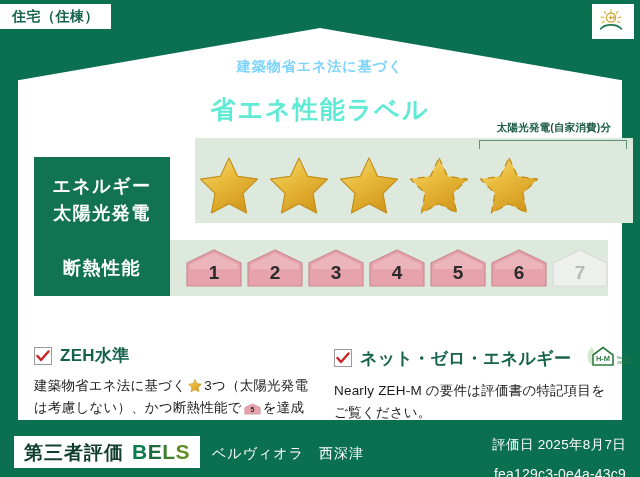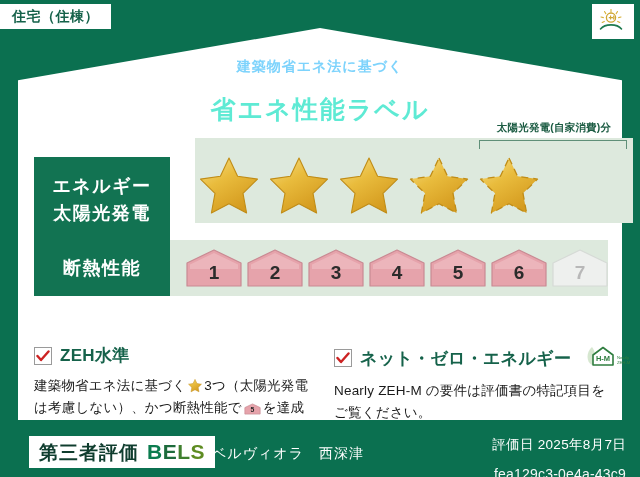--- a/index.html
+++ b/index.html
@@ -93,21 +93,21 @@
   .col-body{
     margin-top:8px;color:#1a1a1a;font-size:13.5px;line-height:1.65;letter-spacing:.2px;
   }
   .inline-star{vertical-align:-3px;margin:0 1px;}
   .inline-house{vertical-align:-4px;margin:0 2px;display:inline-block;}
   .zeh-logo{margin-left:4px;flex:none;}
   
   .footer{position:absolute;left:0;bottom:0;width:640px;height:47px;}
   .bels-box{
     position:absolute;left:14px;top:6px;background:#ffffff;
-    padding:5px 10px 6px 10px;display:flex;align-items:baseline;gap:8px;line-height:1;margin-left:15px;
+    padding:5px 10px 6px 10px;display:flex;align-items:baseline;gap:8px;line-height:1;
   }
   .bels-jp{color:#0f3d2e;font-size:19px;font-weight:bold;letter-spacing:1px;}
   .bels-en{font-size:21px;font-weight:bold;letter-spacing:.5px;line-height:1;}
   .bels-en .b1{color:#0b7c4f;}
   .bels-en .b2{color:#1d6b3c;}
   .bels-en .b3{color:#3f7f2e;}
   .bels-en .b4{color:#5e8c22;}
   .bldg-name{
     position:absolute;left:212px;top:15px;color:#ffffff;
     font-size:14px;letter-spacing:1px;white-space:nowrap;

